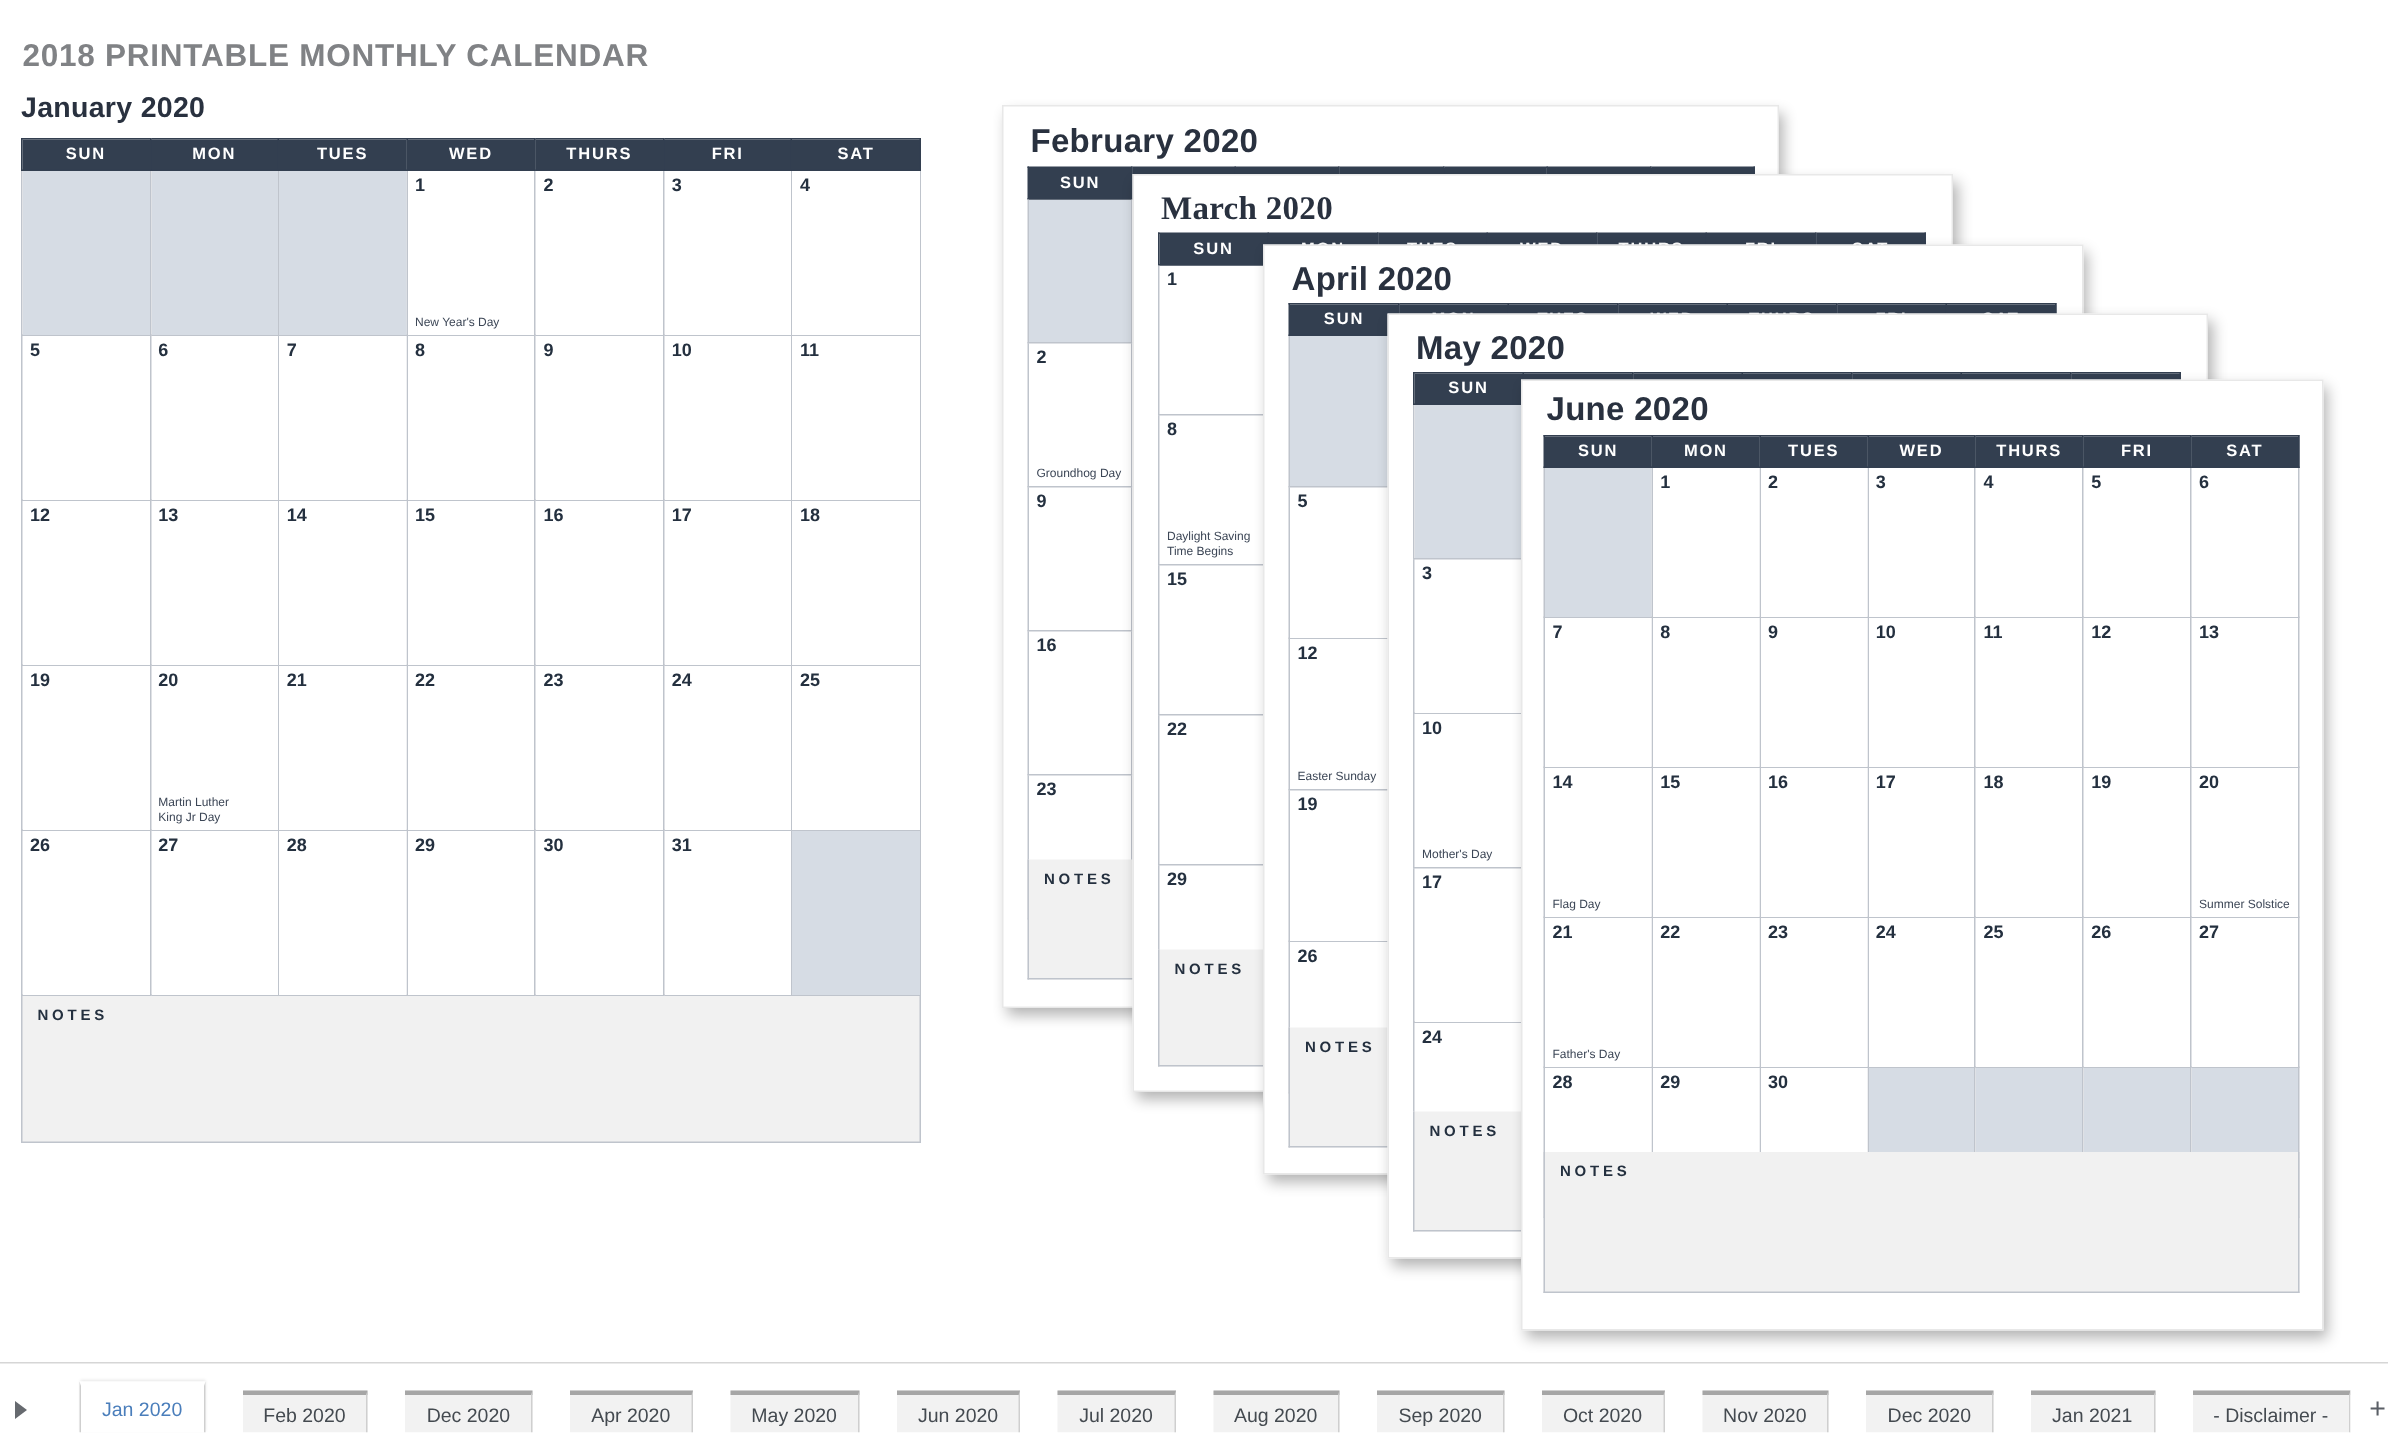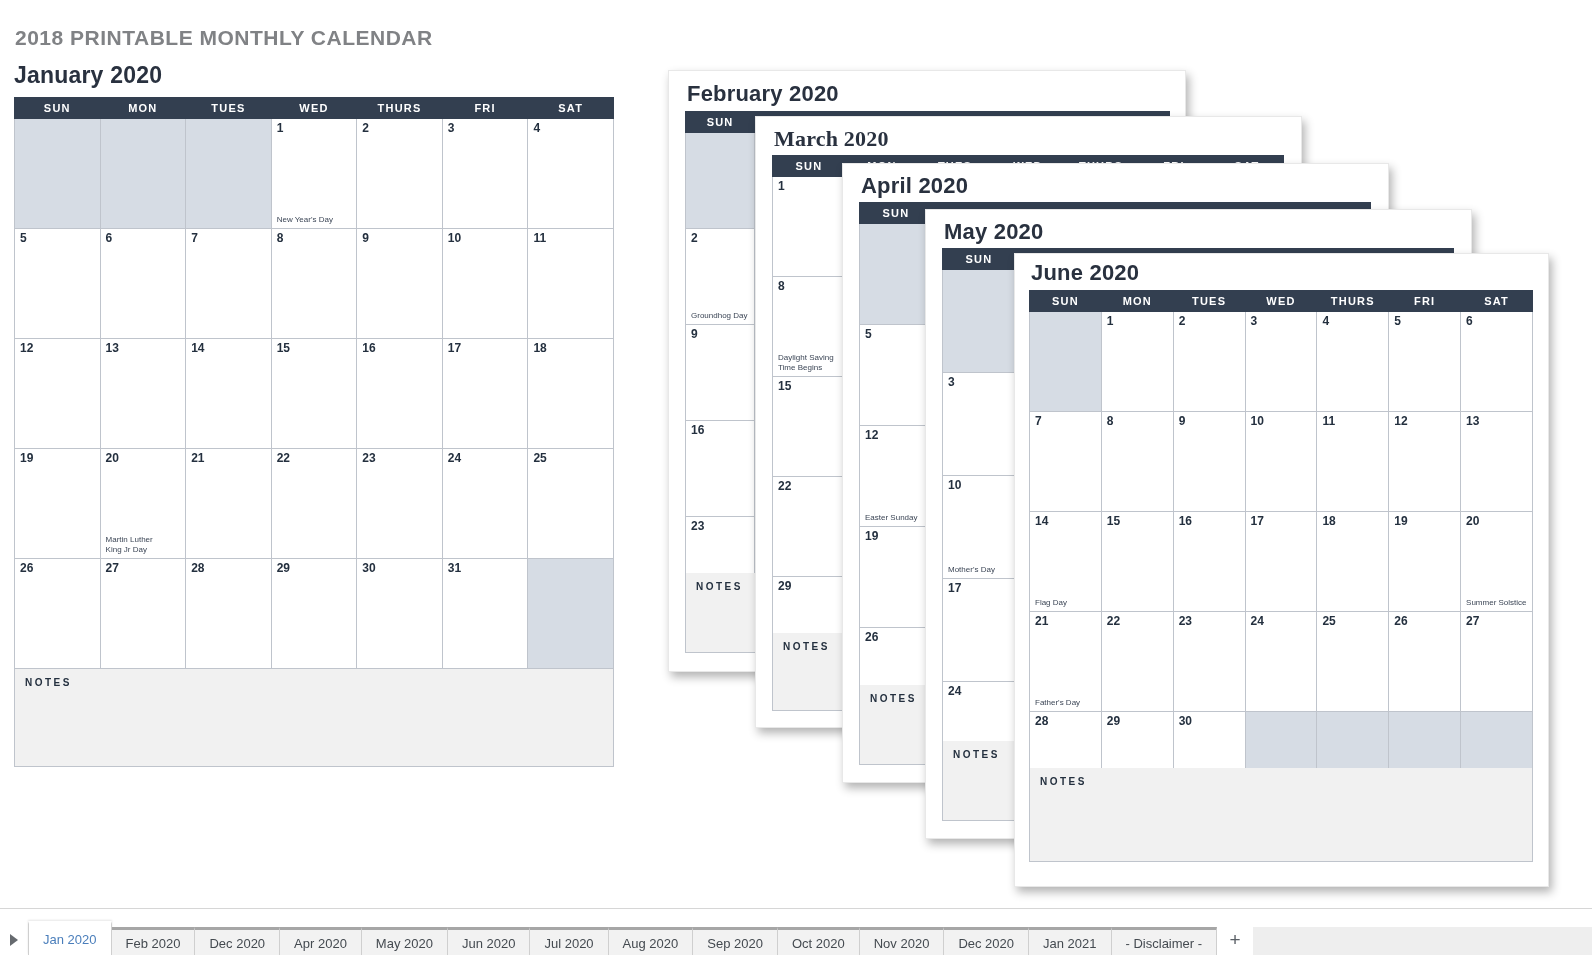--- a/index.html
+++ b/index.html
@@ -51,21 +51,21 @@
     white-space:pre-line;
   }
   .notes{
     background:#f1f1f1;border:1px solid #bfc4cc;border-top:none;
     font-size:10px;font-weight:bold;letter-spacing:2.5px;
     color:#24303f;padding:8px 0 0 10px;box-sizing:border-box;
   }
 
   
   #sheet-jan{left:14px;top:62px;width:600px;}
-  #sheet-jan .month-title{font-size:23px;margin:0 0 8px 0;}
+  #sheet-jan .month-title{font-size:19px;margin:0 0 8px 0;}
   #sheet-jan .cal{width:600px;}
   #sheet-jan .cal td{height:104px;}
   #sheet-jan .notes{width:600px;height:98px;}
 
   
   #sheet-feb{left:668px;top:70px;width:516px;height:600px;}
   #sheet-mar{left:755px;top:116px;width:545px;height:610px;}
   #sheet-apr{left:842px;top:163px;width:545px;height:618px;}
   #sheet-may{left:925px;top:209px;width:545px;height:628px;}
   #sheet-jun{left:1014px;top:253px;width:533px;height:632px;}
@@ -113,21 +113,21 @@
   .arrow-glyph{
     width:0;height:0;border-left:8px solid #666a6f;
     border-top:6px solid transparent;border-bottom:6px solid transparent;
   }
   .tab{
     flex:0 0 auto;height:28px;line-height:28px;
     padding:0 14px;box-sizing:border-box;
     font-size:13px;color:#444a50;
     background:#f2f2f2;border-right:1px solid #cfcfcf;
     border-top:3px solid #a6a6a6;
-    text-align:left;white-space:nowrap;
+    text-align:left;white-space:nowrap;margin-left:25px;
   }
   .tab.active{
     background:#ffffff;color:#4a7ebb;
     border-top:3px solid #ffffff;
     height:34px;line-height:31px;
     border-right:1px solid #cfcfcf;
     border-left:1px solid #cfcfcf;
     box-shadow:0 -1px 2px rgba(0,0,0,.10);
   }
   #tab-add{

